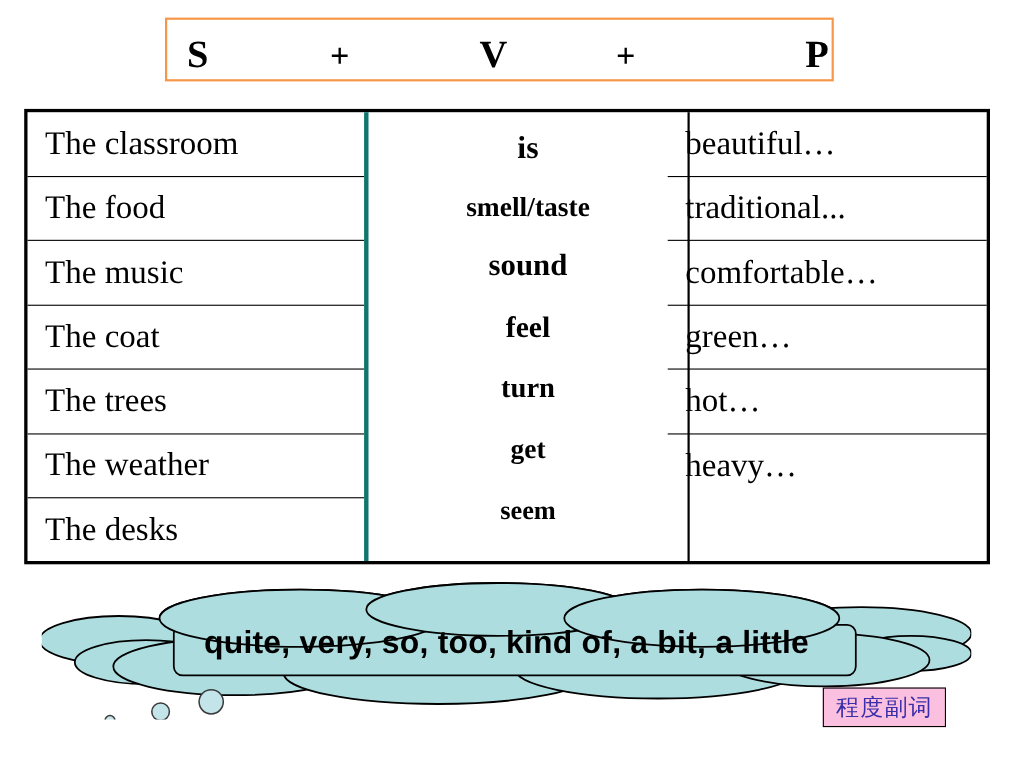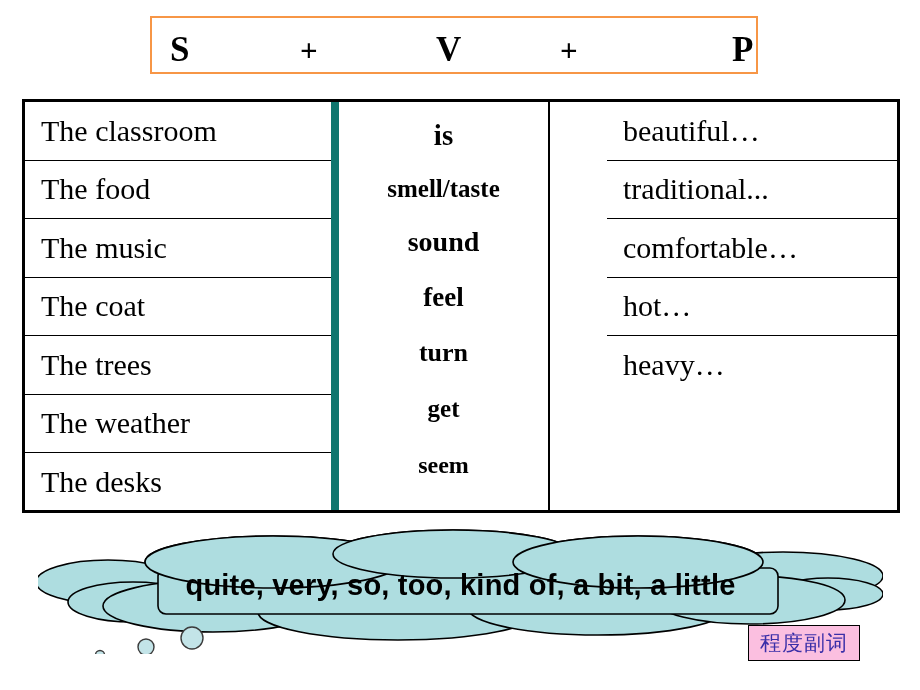--- a/index.html
+++ b/index.html
@@ -52,21 +52,21 @@
     border: 3px solid #000000;
     background: #ffffff;
   }
   .col {
     position: absolute;
     top: 0;
     bottom: 0;
     box-sizing: border-box;
   }
   #col-subject { left: 0; width: 306px; }
-  #col-verb    { left: 306px; width: 219px; border-left: 8px solid #0f766e; border-right: 2px solid #000; }
+  #col-verb    { left: 306px; width: 296px; border-left: 4px solid #0f766e; border-right: 2px solid #000; }
   #col-pred    { left: 582px; right: 0; }
 
   .cell {
     box-sizing: border-box;
     height: 58.5px;
     display: flex;
     align-items: center;
     padding-left: 16px;
     font-size: 30px;
     font-weight: normal;
@@ -174,20 +174,21 @@
       <div class="verb v4">turn</div>
       <div class="verb v5">get</div>
       <div class="verb v6">seem</div>
     </div>
   </div>
 
   <div class="col" id="col-pred">
     <div class="cell">beautiful…</div>
     <div class="cell">traditional...</div>
     <div class="cell">comfortable…</div>
+    <div class="cell">green…</div>
     <div class="cell">hot…</div>
     <div class="cell">heavy…</div>
   </div>
 
 </div>
 
 <div id="cloud-wrap">
   <svg id="cloud-svg" width="845" height="130" viewBox="0 0 845 130">
     <g fill="#AEDDE0" stroke="#000000" stroke-width="1.6" stroke-linejoin="round">
       <ellipse cx="235" cy="38" rx="128" ry="26"></ellipse>

